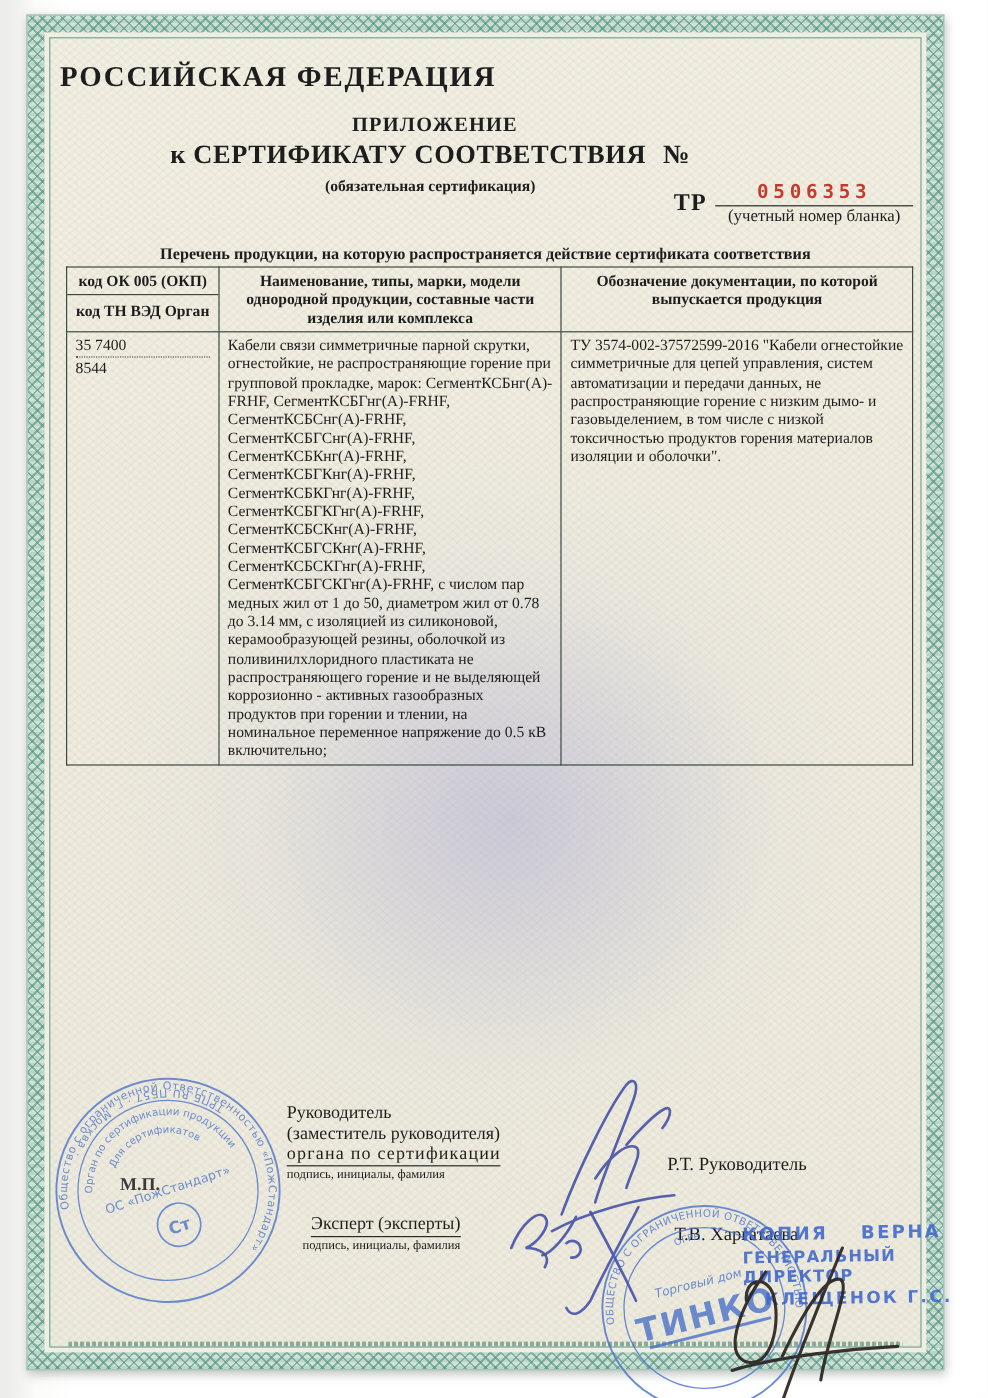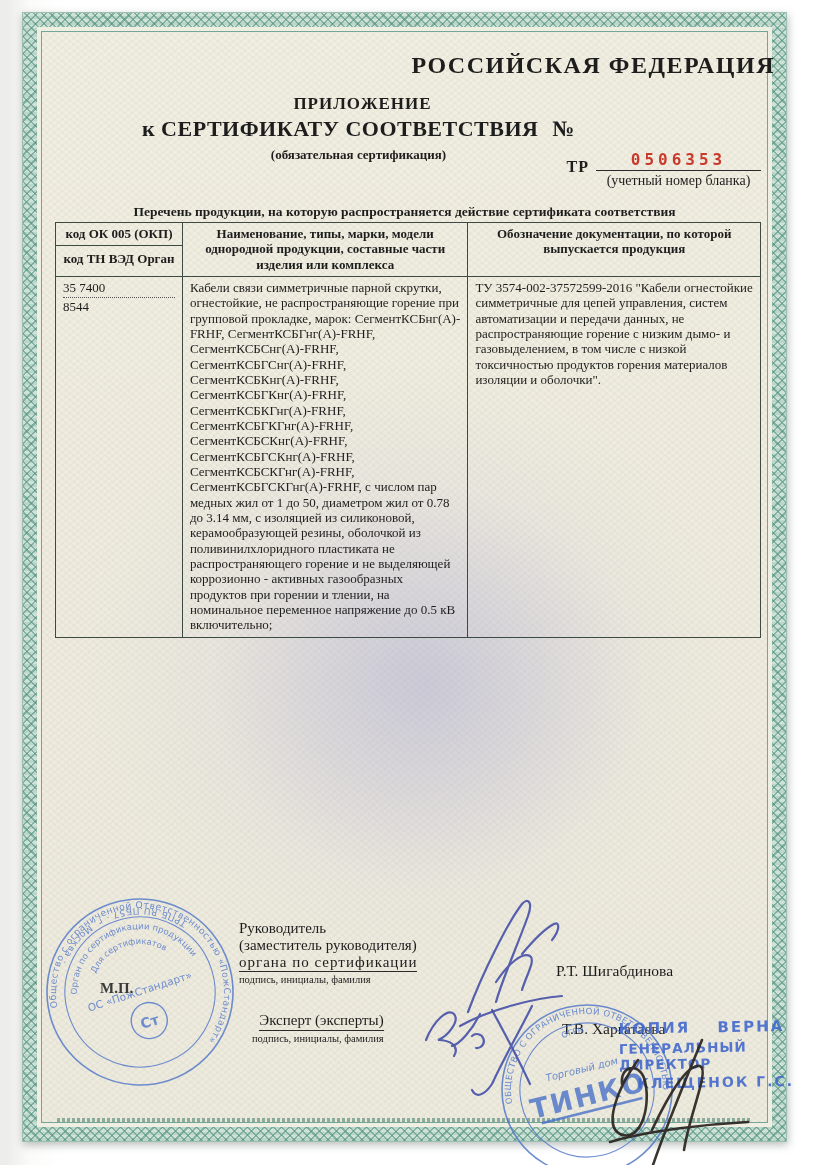--- a/index.html
+++ b/index.html
@@ -35,21 +35,21 @@
       linear-gradient(180deg,#f2eee1 0%,#f0ebde 60%,#eeeadd 100%);
     overflow:visible;
   }
   .microprint{
     position:absolute;left:34px;right:34px;bottom:19px;height:4px;
     background:repeating-linear-gradient(90deg,#3e7a68 0 3px, transparent 3px 5px);
     opacity:.55;
   }
   
   .hdr-country{
-    position:absolute;left:0;right:0;top:20px;text-align:right;
+    position:absolute;left:0;right:0;top:20px;text-align:left;
     transform:translateX(8px);
     font-size:24px;font-weight:bold;letter-spacing:1.5px;
   }
   .hdr-annex-word{
     position:absolute;left:0;right:0;top:62px;text-align:center;
     transform:translateX(-42px);
     font-size:17px;font-weight:bold;letter-spacing:1px;
   }
   .hdr-certline{
     position:absolute;left:0;right:0;top:84px;text-align:center;
@@ -63,21 +63,21 @@
     transform:translateX(-46px);
     font-size:13px;font-weight:bold;
   }
   .cert-number{
     position:absolute;right:6px;top:93px;width:190px;
     border-bottom:1.4px solid #2a2a2a;
     font-size:16.5px;text-align:left;padding-bottom:1px;
   }
   .tr-label{
     position:absolute;right:178px;top:126px;
-    font-size:16px;font-weight:bold;letter-spacing:1px;
+    font-size:20px;font-weight:bold;letter-spacing:1px;
   }
   .blank-number-box{
     position:absolute;right:6px;top:118px;width:165px;
     border-bottom:1.2px solid #2a2a2a;text-align:center;padding-bottom:1px;
   }
   .blank-number{
     font-family:"DejaVu Sans Mono", monospace;
     font-size:16px;font-weight:bold;letter-spacing:4px;color:#c8392c;
   }
   .blank-caption{
@@ -171,21 +171,21 @@
         </tr>
       </tbody>
         </table>
 
       <div class="sig-label" style="left:197px;top:888px;">
         <div>Руководитель</div>
         <div>(заместитель руководителя)</div>
         <div class="underlined" style="letter-spacing:1px;">органа по сертификации</div>
         <div class="sig-caption">подпись, инициалы, фамилия</div>
       </div>
-      <div class="sig-name" style="left:514px;top:930px;">Р.Т. Шигабдинова</div>
+      <div class="sig-name" style="left:514px;top:930px;">Р.Т. Руководитель</div>
 
       <div class="sig-label" style="left:210px;top:980px;text-align:right;">
         <div class="underlined">Эксперт (эксперты)</div>
         <div class="sig-caption">подпись, инициалы, фамилия</div>
       </div>
       <div class="sig-name" style="left:520px;top:988px;">Т.В. Харгатаева</div>
 
       <div class="mp-mark">М.П.</div>
 
       <svg class="stamp-svg" style="left:0px;top:862px;opacity:.78;" width="196" height="196" viewBox="0 0 196 196">

